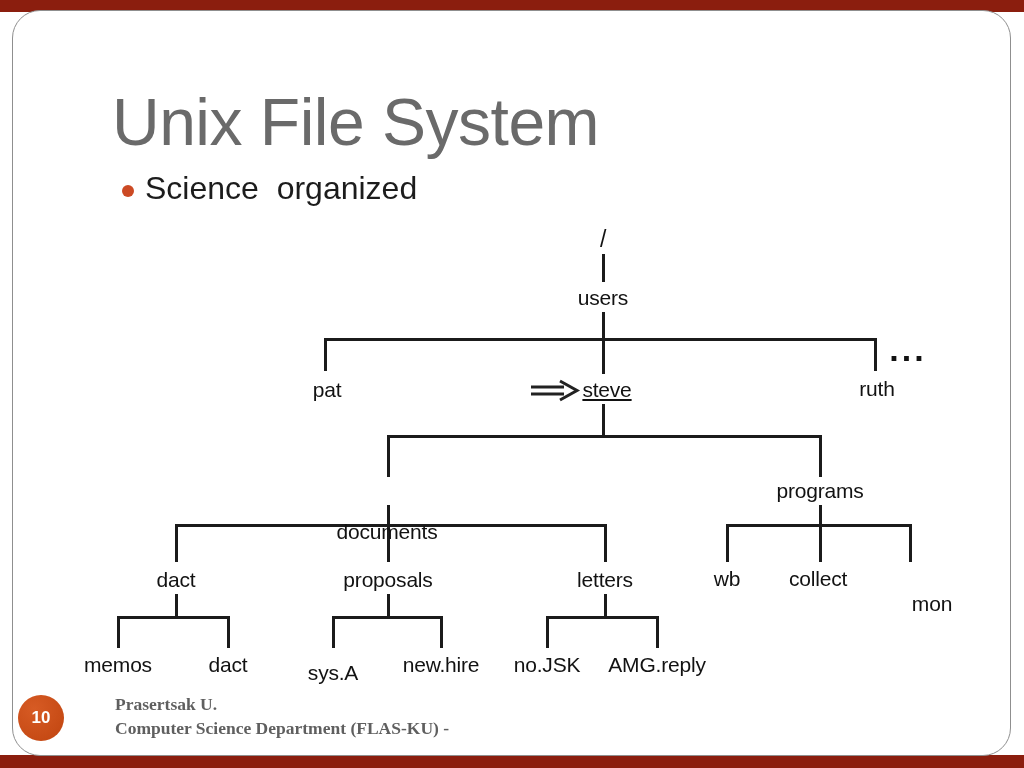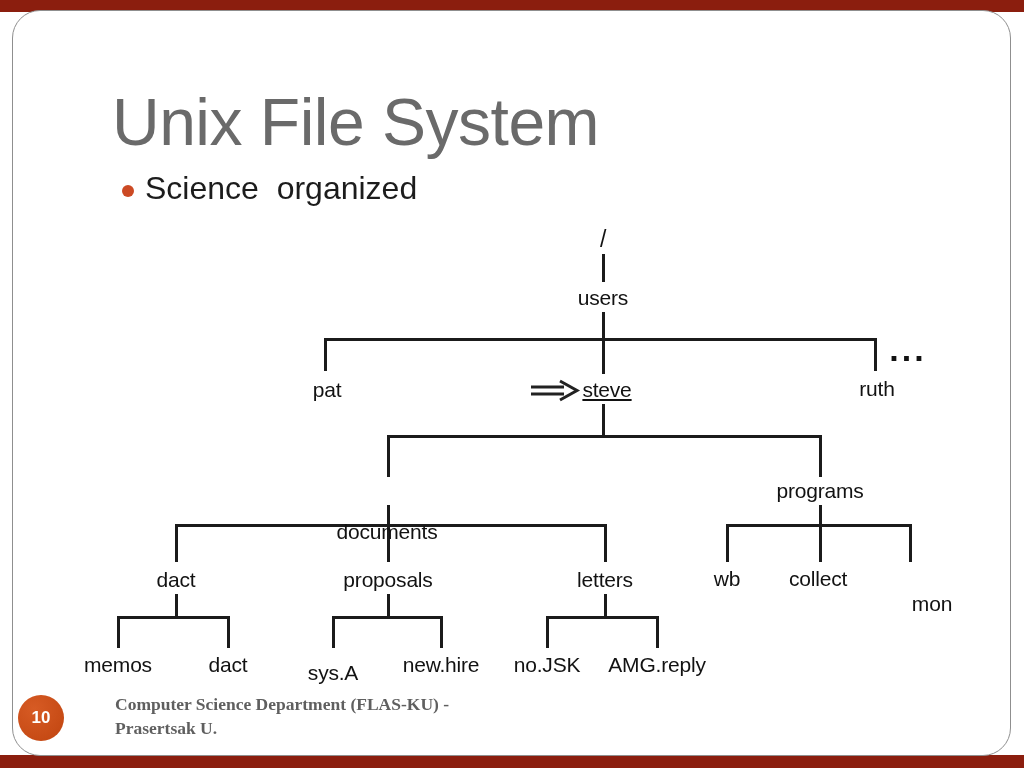--- a/index.html
+++ b/index.html
@@ -113,19 +113,19 @@
     <div class="tree-node" style="left: 910px; top: 604px; margin-left: 22px;">mon</div>
     <div class="tree-node" style="left: 118px; top: 665px;">memos</div>
     <div class="tree-node" style="left: 228px; top: 665px;">dact</div>
     <div class="tree-node" style="left: 333px; top: 665px; margin-top: 8px;">sys.A</div>
     <div class="tree-node" style="left: 441px; top: 665px;">new.hire</div>
     <div class="tree-node" style="left: 547px; top: 665px;">no.JSK</div>
     <div class="tree-node" style="left: 657px; top: 665px;">AMG.reply</div>
   </div>
 
 <div class="footer">
+  <div>Prasertsak U.</div>
   <div>Computer Science Department (FLAS-KU) -</div>
-  <div>Prasertsak U.</div>
 </div>
 
 <div class="page-badge">
   <span>10</span>
 </div>
 
 </body></html>

